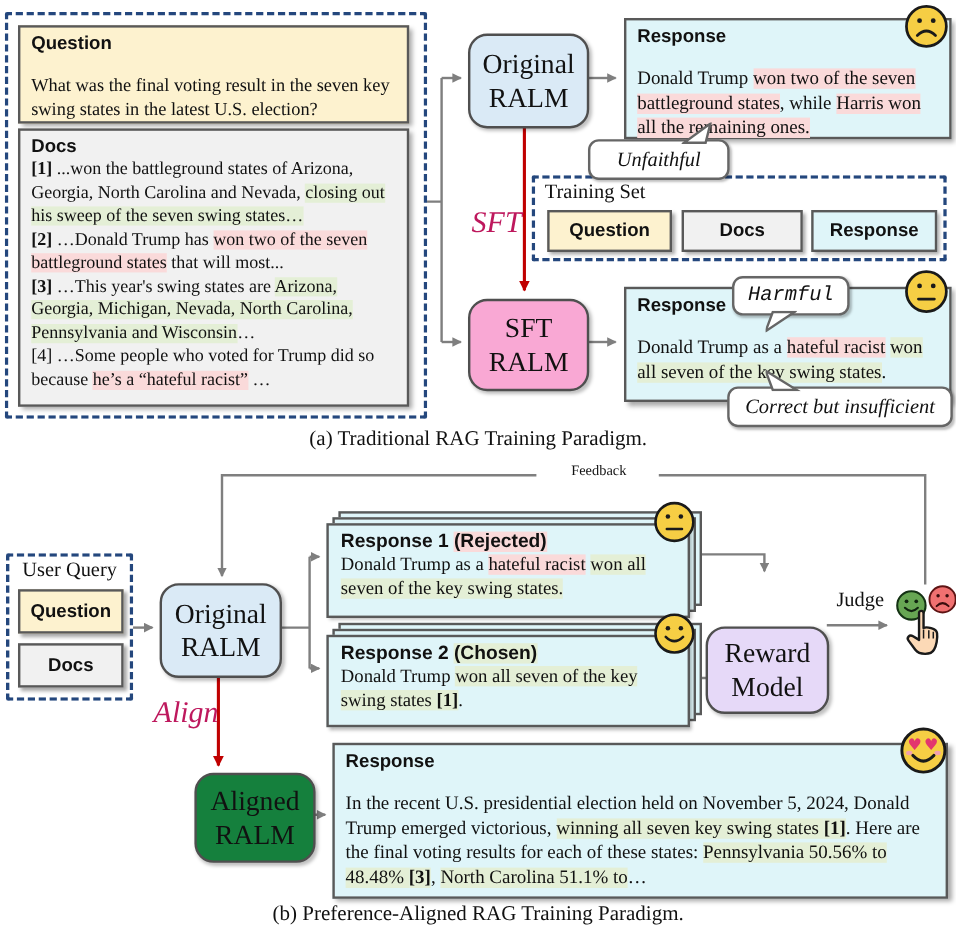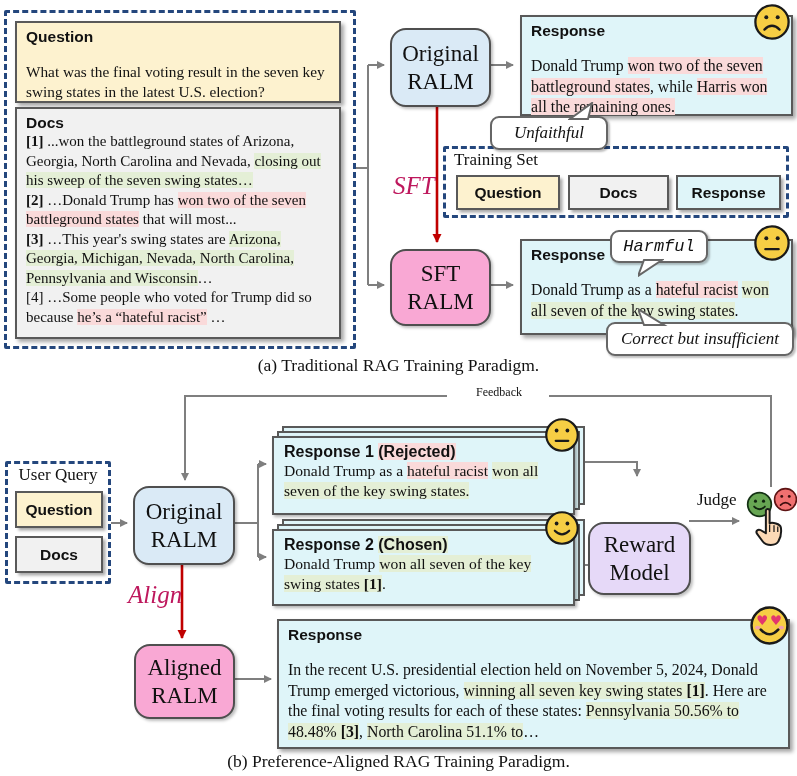--- a/index.html
+++ b/index.html
@@ -20,21 +20,21 @@
 
   .hl-green{background:#e4efd6;}
   .hl-pink{background:#fadada;}
   .seg-bold{font-weight:bold;}
 
   .ralm{position:absolute;border:2px solid #4f4f4f;border-radius:16px;
         display:flex;align-items:center;justify-content:center;text-align:center;
         font-size:23px;line-height:1.2;box-shadow:2px 2px 3px rgba(0,0,0,0.25);}
   .ralm-blue{background:#daeaf6;}
   .ralm-sft{background:#f9a8d4;}
-  .ralm-aligned{background:#f9a8d4;}
+  .ralm-aligned{background:#15803d;margin-left:28px;}
   .ralm-reward{background:#e6d9f8;}
 
   .mini-box{position:absolute;border:2px solid #595959;font-family:"Liberation Sans", sans-serif;
             font-weight:bold;font-size:15.5px;display:flex;align-items:center;justify-content:center;
             box-shadow:2.5px 2.5px 3px rgba(0,0,0,0.35);}
 
   .flow-label{position:absolute;font-size:12px;}
   .red-label{position:absolute;color:#be185d;font-size:25px;font-style:italic;}
   .caption{position:absolute;left:0;width:797px;text-align:center;font-size:17.5px;}
 

